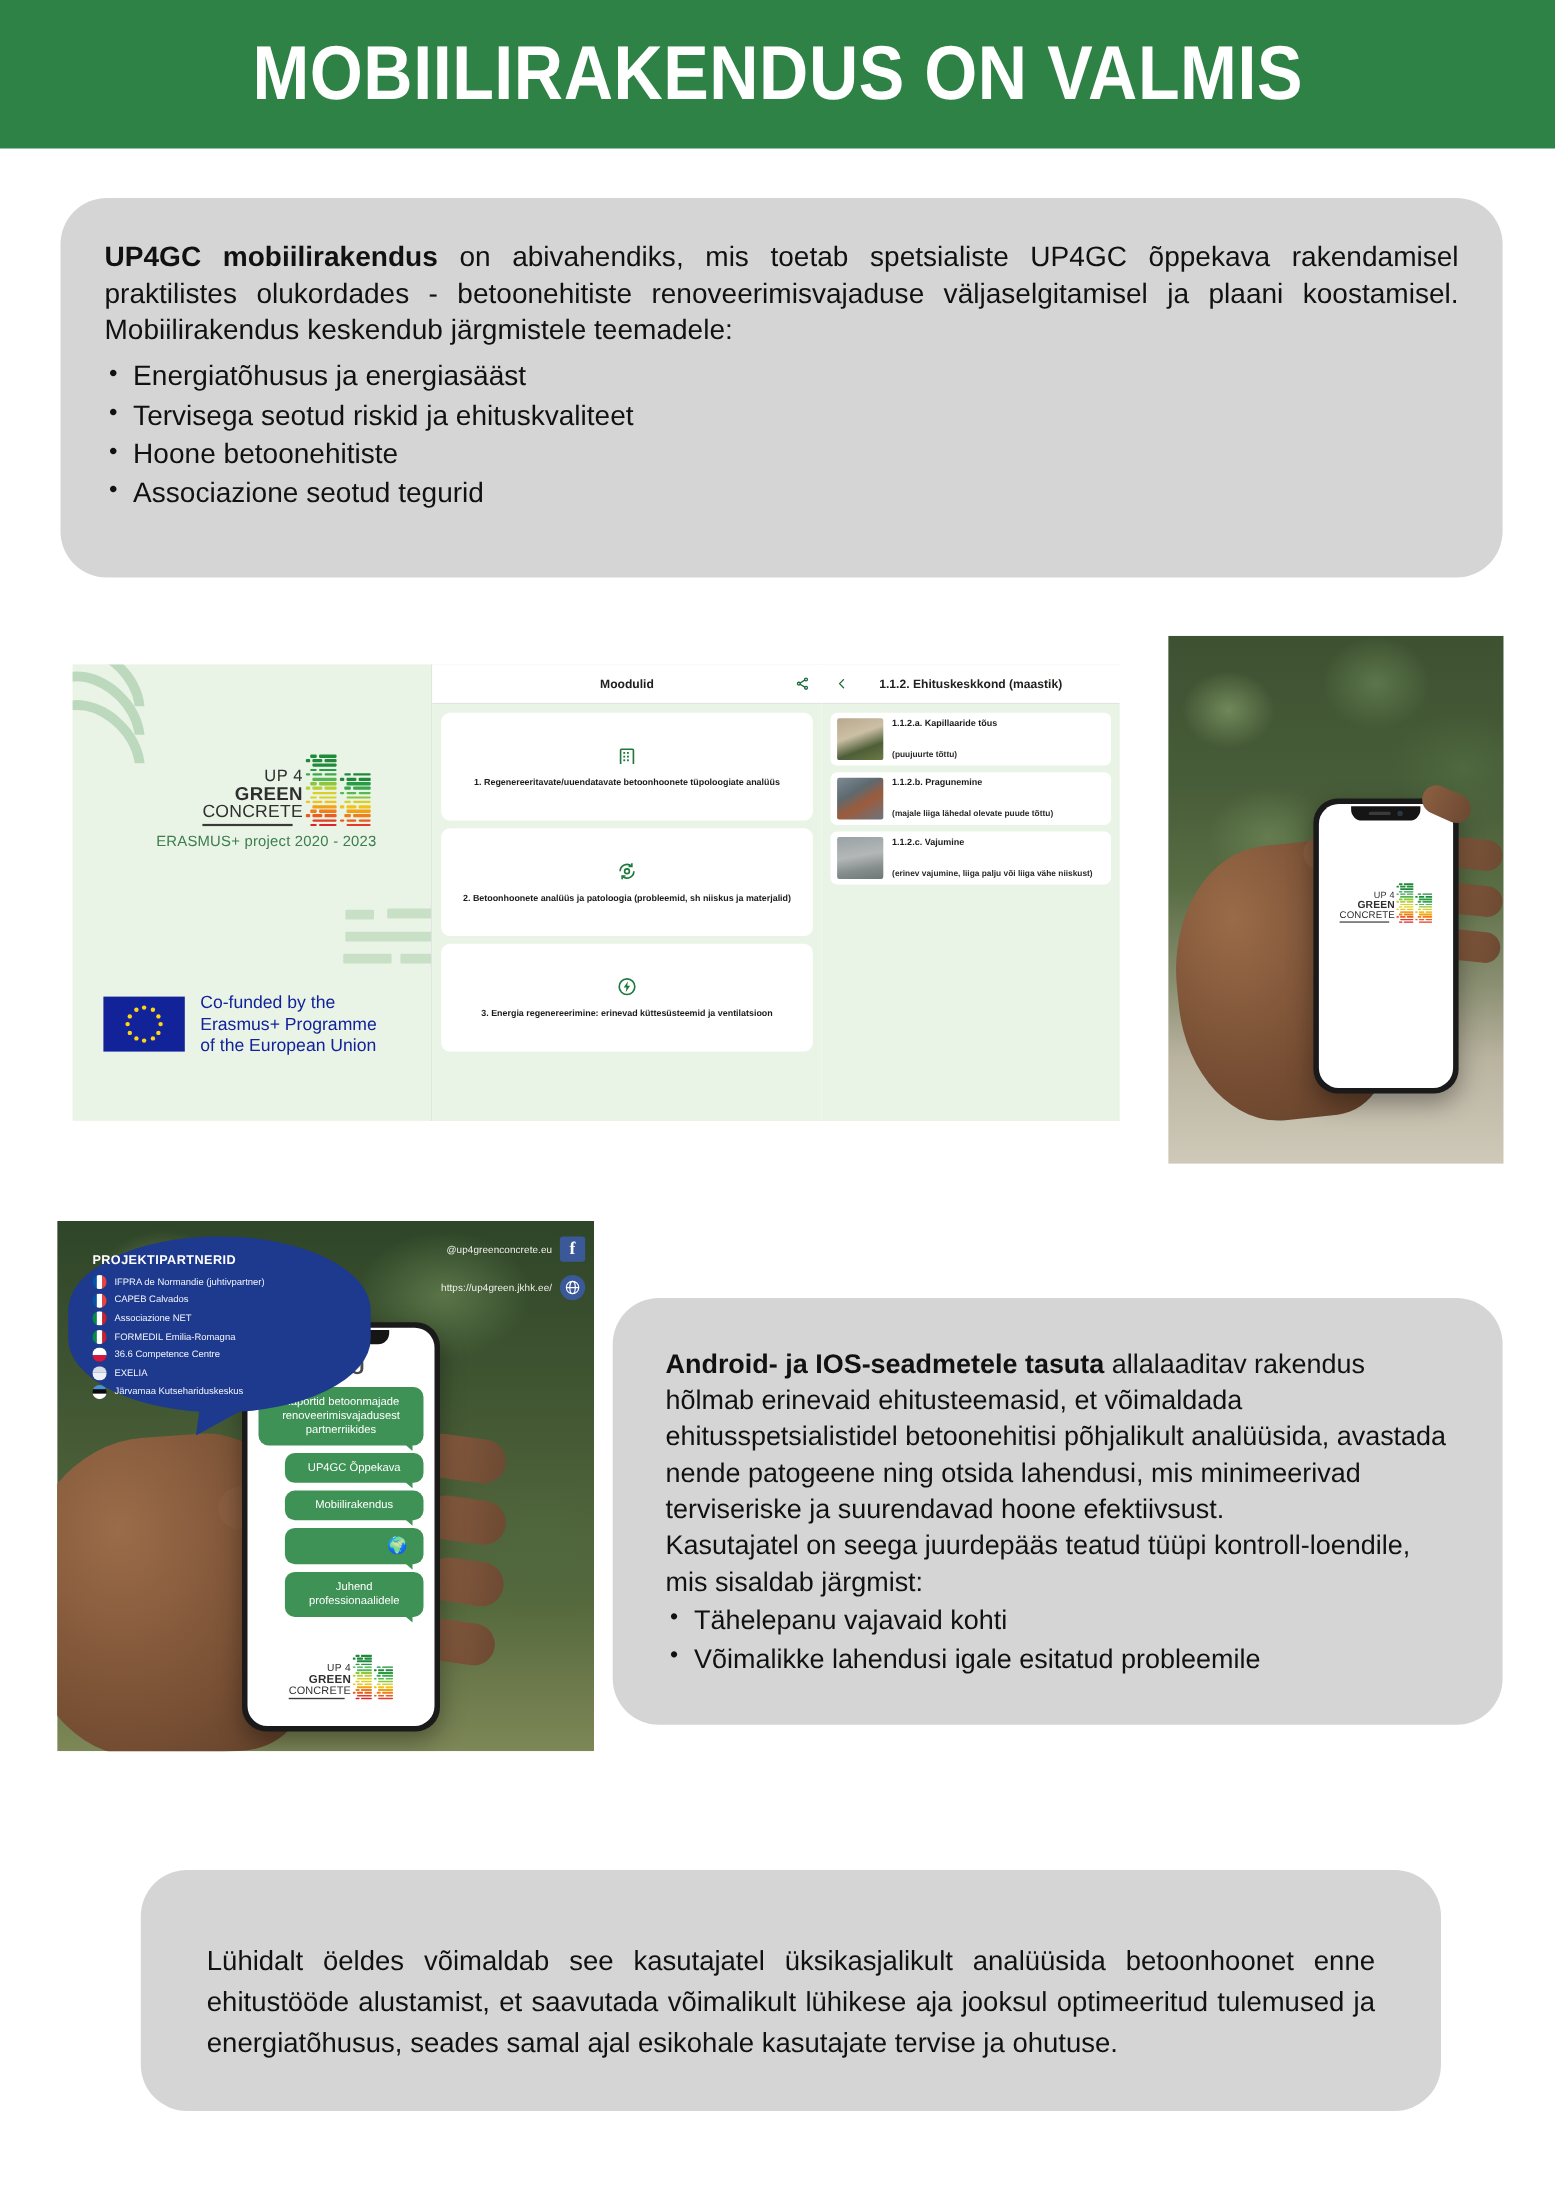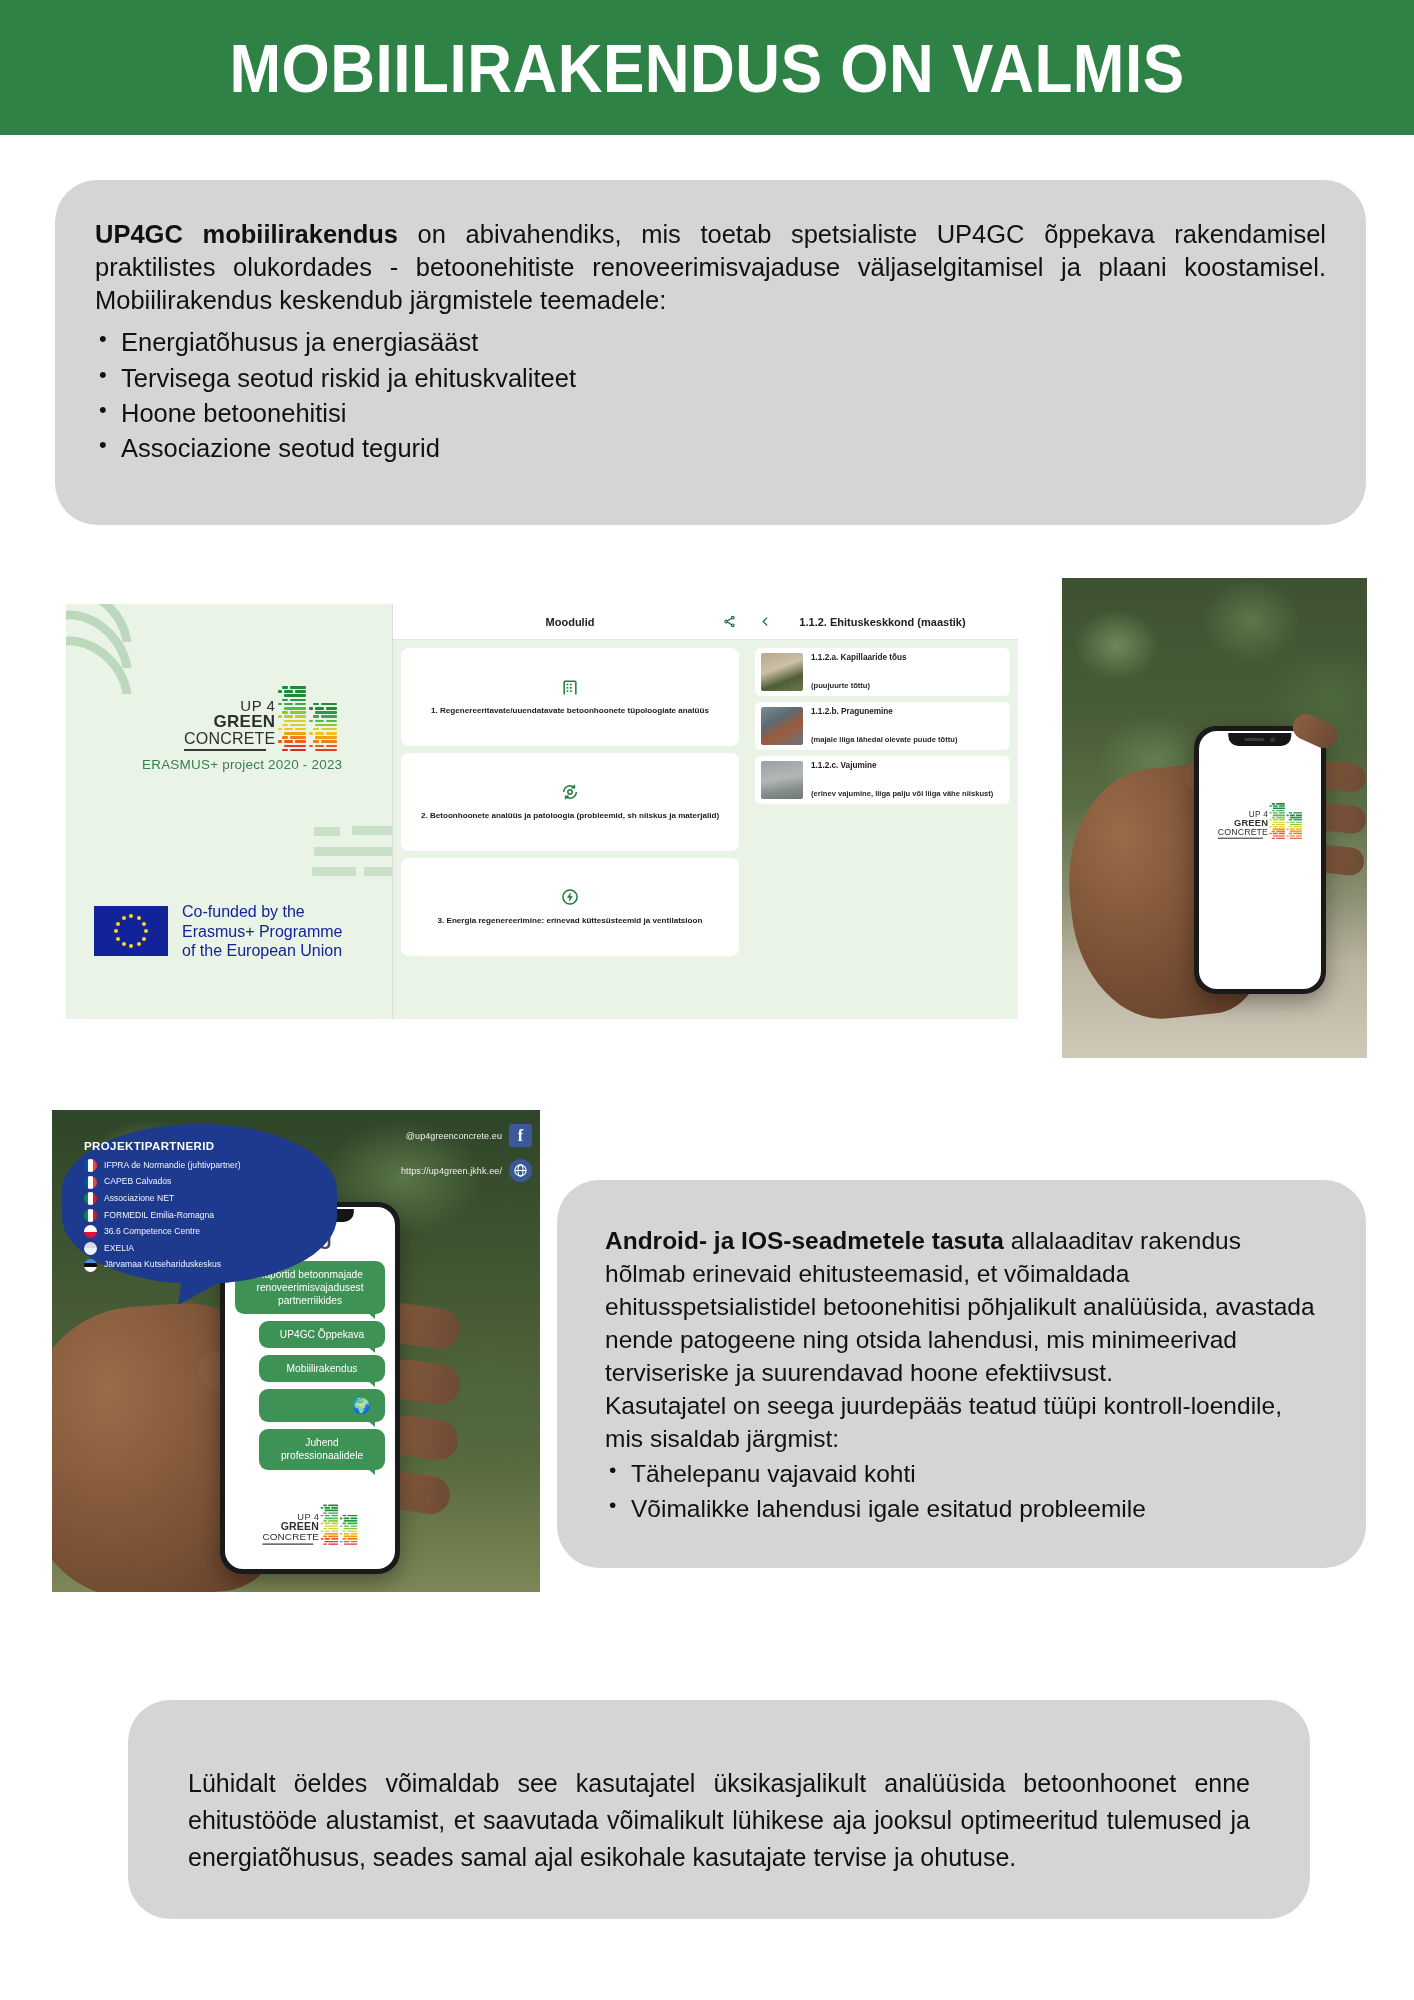--- a/index.html
+++ b/index.html
@@ -284,21 +284,21 @@
   <div class="header">
     <div class="header-title">MOBIILIRAKENDUS ON VALMIS</div>
   </div>
 
   <div class="panel p-intro">
     <div class="panel-body">
       <p class="lead"><b>UP4GC mobiilirakendus</b><span> on abivahendiks, mis toetab spetsialiste UP4GC õppekava rakendamisel praktilistes olukordades - betoonehitiste renoveerimisvajaduse väljaselgitamisel ja plaani koostamisel. Mobiilirakendus keskendub järgmistele teemadele:</span></p>
       <ul>
         <li>Energiatõhusus ja energiasääst</li>
         <li>Tervisega seotud riskid ja ehituskvaliteet</li>
-        <li>Hoone betoonehitisi</li>
+        <li>Hoone betoonehitiste</li>
         <li>Associazione seotud tegurid</li>
       </ul>
     </div>
   </div>
 
   <div class="appshot">
     <div class="arc arc1"></div>
     <div class="arc arc2"></div>
     <div class="arc arc3"></div>
 

